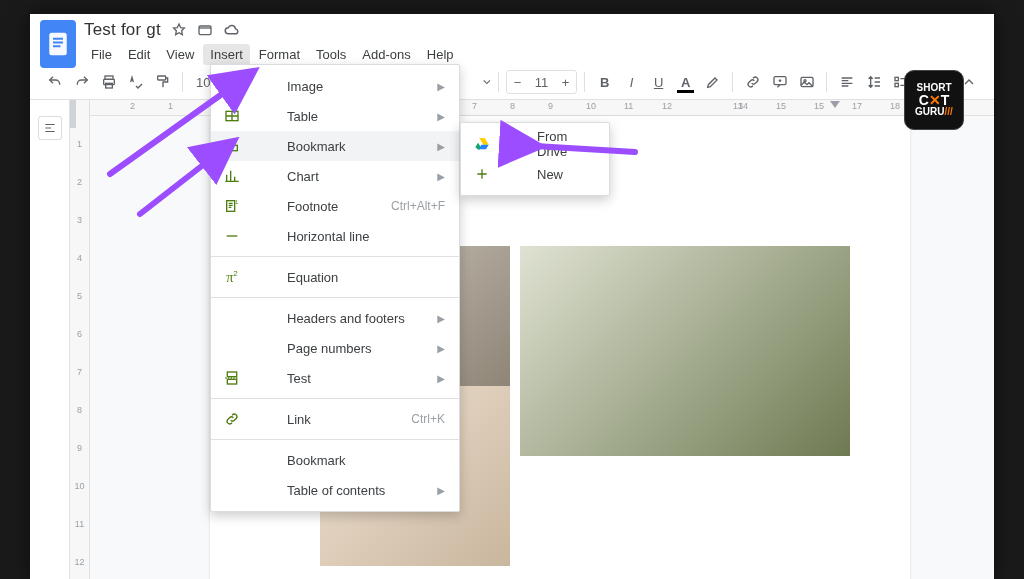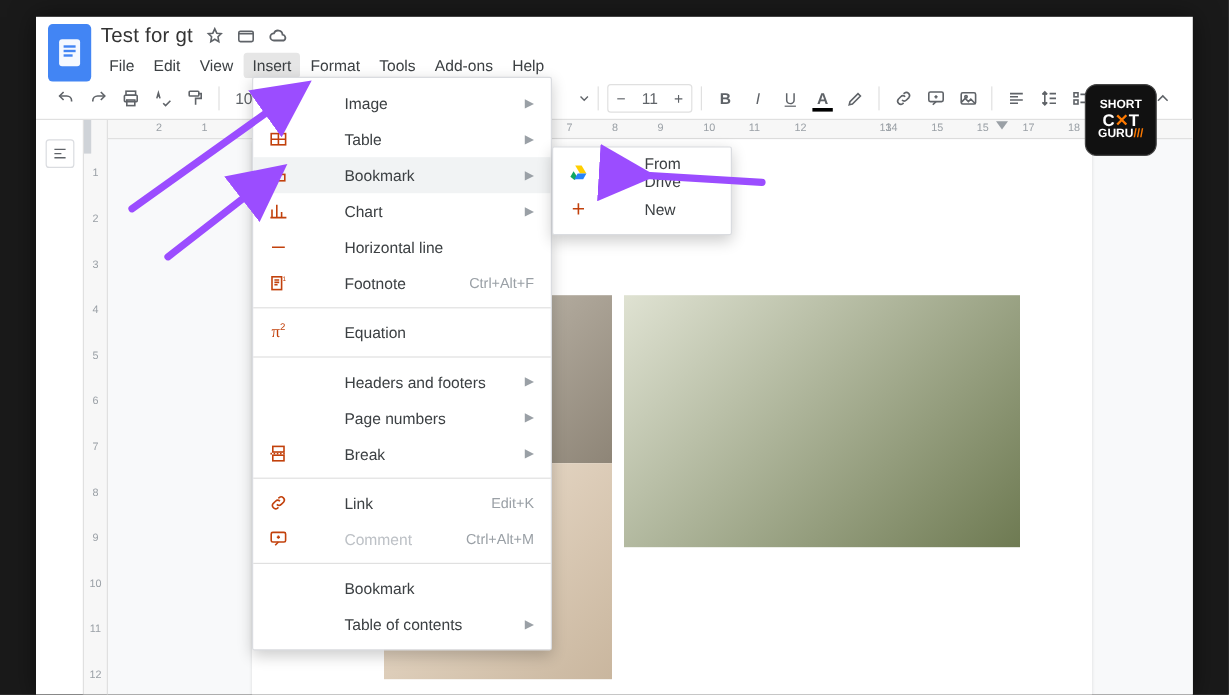--- a/index.html
+++ b/index.html
@@ -59,21 +59,21 @@
   .page{position:absolute;left:120px;top:16px;width:700px;height:900px;background:#fff;box-shadow:0 1px 3px rgba(0,0,0,.12);}
   .img-placeholder{position:absolute;background:linear-gradient(135deg,#c9c2b6,#8e8577);display:flex;align-items:center;justify-content:center;color:#fff;font-size:11px;}
   .img2{background:linear-gradient(135deg,#f0e3d3,#c9b69e);}
   .img3{background:linear-gradient(135deg,#dfe2d2,#6e7a52);}
 
   
   .menu{position:absolute;background:#fff;border:1px solid #dadce0;box-shadow:0 4px 12px rgba(0,0,0,.2);font-size:13px;color:var(--text);padding:6px 0;border-radius:2px;}
   .menu .row{display:flex;align-items:center;height:30px;padding:0 14px 0 12px;gap:14px;cursor:pointer;}
   .menu .row.hl{background:var(--hover);}
   .menu .row.disabled{color:#bdc1c6;cursor:default;}
-  .menu .ic{width:18px;height:18px;display:flex;align-items:center;justify-content:center;color:#c2410c;}
+  .menu .ic{width:18px;height:18px;display:flex;align-items:center;justify-content:center;color:#4d7c0f;}
   .menu .lbl{flex:1;margin-left:32px;}
   .menu .sc{color:#9aa0a6;font-size:12px;}
   .menu .arr{color:#9aa0a6;font-size:10px;}
   .menu hr{border:none;border-top:1px solid var(--border);margin:5px 0;}
 
   .insert-menu{left:180px;top:50px;width:250px;}
   .drawing-menu{left:430px;top:108px;width:150px;}
 
   
   .arrow{position:absolute;pointer-events:none;}
@@ -363,36 +363,36 @@
             <svg width="16" height="16" viewBox="0 0 24 24" fill="none" stroke="currentColor" stroke-width="2">
               <path d="M4 20V10M10 20V4M16 20v-7M22 20H2"></path>
             </svg>
           </span>
           <span class="lbl">Chart</span>
           <span class="arr">▶</span>
         </div>
         <div class="row">
           <span class="ic">
             <svg width="16" height="16" viewBox="0 0 24 24" fill="none" stroke="currentColor" stroke-width="2">
-              <path d="M4 12h16"></path>
-            </svg>
-          </span>
-          <span class="lbl">Horizontal line</span>
-        </div>
-        <div class="row">
-          <span class="ic">
-            <svg width="16" height="16" viewBox="0 0 24 24" fill="none" stroke="currentColor" stroke-width="2">
               <rect x="4" y="4" width="12" height="16"></rect>
               <path d="M7 8h6M7 11h6M7 14h4"></path>
               <text x="17" y="9" font-size="8" fill="currentColor" stroke="none">1</text>
             </svg>
           </span>
           <span class="lbl">Footnote</span>
           <span class="sc">Ctrl+Alt+F</span>
         </div>
+        <div class="row">
+          <span class="ic">
+            <svg width="16" height="16" viewBox="0 0 24 24" fill="none" stroke="currentColor" stroke-width="2">
+              <path d="M4 12h16"></path>
+            </svg>
+          </span>
+          <span class="lbl">Horizontal line</span>
+        </div>
         <hr>
         <div class="row">
           <span class="ic">
             <span style="font-family:serif;font-size:14px">π<sup style="font-size:8px">2</sup></span>
           </span>
           <span class="lbl">Equation</span>
         </div>
         <hr>
         <div class="row">
           <span class="ic"></span>
@@ -405,43 +405,33 @@
           <span class="arr">▶</span>
         </div>
         <div class="row">
           <span class="ic">
             <svg width="16" height="16" viewBox="0 0 24 24" fill="none" stroke="currentColor" stroke-width="2">
               <rect x="5" y="3" width="14" height="7"></rect>
               <rect x="5" y="14" width="14" height="7"></rect>
               <path d="M2 12h20" stroke-dasharray="2 2"></path>
             </svg>
           </span>
-          <span class="lbl">Break</span>
+          <span class="lbl">Test</span>
           <span class="arr">▶</span>
         </div>
         <hr>
         <div class="row">
           <span class="ic">
             <svg width="16" height="16" viewBox="0 0 24 24" fill="none" stroke="currentColor" stroke-width="2">
               <path d="M10 14a4 4 0 005.6 0l3-3a4 4 0 00-5.6-5.6l-1 1"></path>
               <path d="M14 10a4 4 0 00-5.6 0l-3 3a4 4 0 005.6 5.6l1-1"></path>
             </svg>
           </span>
           <span class="lbl">Link</span>
-          <span class="sc">Edit+K</span>
-        </div>
-        <div class="row disabled">
-          <span class="ic">
-            <svg width="16" height="16" viewBox="0 0 24 24" fill="none" stroke="currentColor" stroke-width="2">
-              <rect x="3" y="4" width="18" height="12" rx="2"></rect>
-              <path d="M8 20l4-4M12 8v4M10 10h4"></path>
-            </svg>
-          </span>
-          <span class="lbl">Comment</span>
-          <span class="sc">Ctrl+Alt+M</span>
+          <span class="sc">Ctrl+K</span>
         </div>
         <hr>
         <div class="row">
           <span class="ic"></span>
           <span class="lbl">Bookmark</span>
         </div>
         <div class="row">
           <span class="ic"></span>
           <span class="lbl">Table of contents</span>
           <span class="arr">▶</span>

